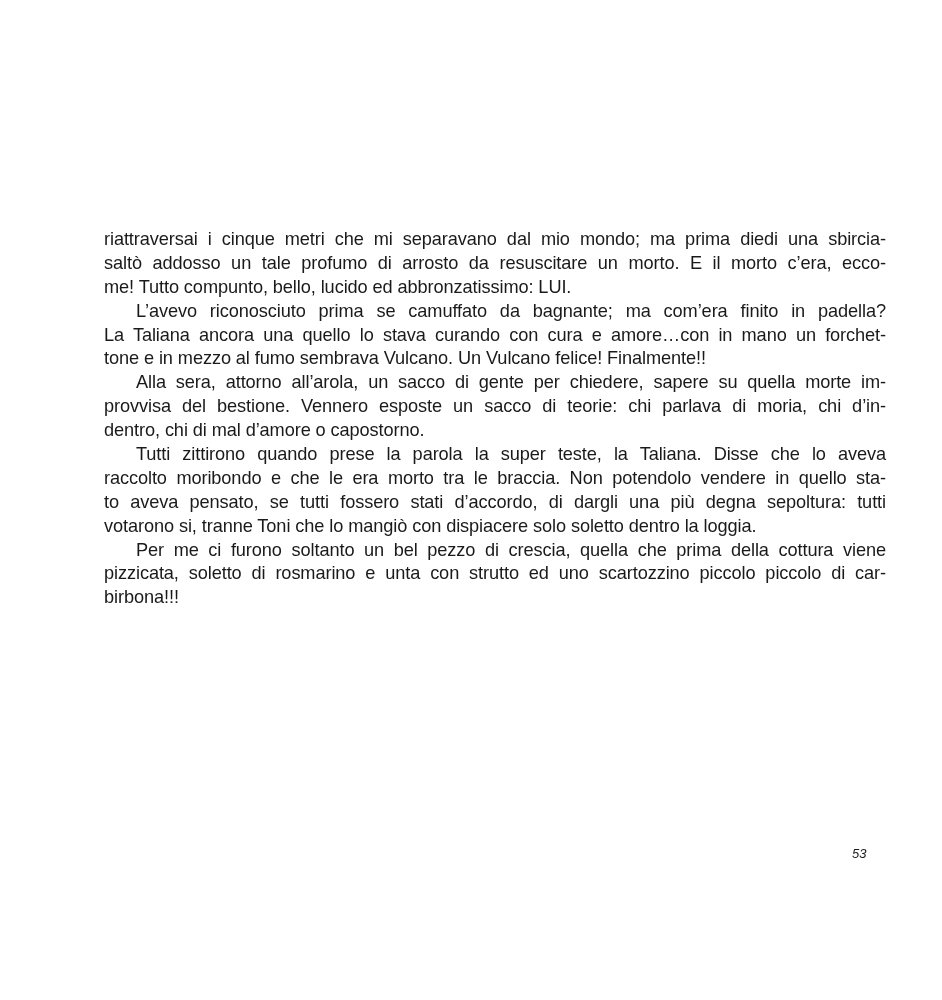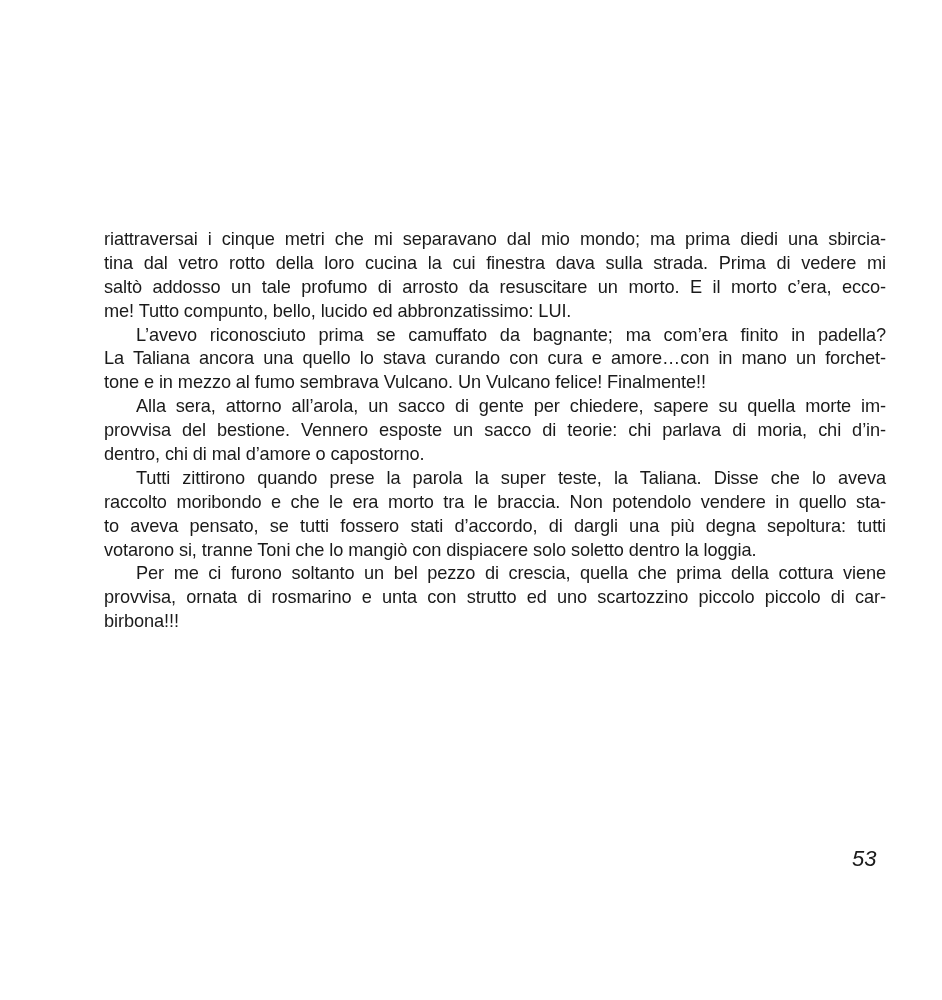--- a/index.html
+++ b/index.html
@@ -42,34 +42,33 @@
     .line.last {
       text-align-last: left;
     }
     .line.indent {
       padding-left: 32px;
     }
     .page-number {
       position: absolute;
       left: 852px;
       top: 846px;
-      font-size: 22px;
+      font-size: 13px;
       font-style: italic;
       color: #1a1a1a;
     }
   </style>
 </head>
 <body>
 
 <div class="page">
   <div class="body-text">
 
     <div class="paragraph">
       <span class="line">riattraversai i cinque metri che mi separavano dal mio mondo; ma prima diedi una sbircia-</span>
-      <span class="line">tina dal vetro rotto della loro cucina la cui finestra dava sulla strada. Prima di vedere mi</span>
       <span class="line">saltò addosso un tale profumo di arrosto da resuscitare un morto. E il morto c’era, ecco-</span>
       <span class="line last">me! Tutto compunto, bello, lucido ed abbronzatissimo: LUI.</span>
     </div>
 
     <div class="paragraph">
       <span class="line indent">L’avevo riconosciuto prima se camuffato da bagnante; ma com’era finito in padella?</span>
       <span class="line">La Taliana ancora una quello lo stava curando con cura e amore…con in mano un forchet-</span>
       <span class="line last">tone e in mezzo al fumo sembrava Vulcano. Un Vulcano felice! Finalmente!!</span>
     </div>
 
@@ -81,20 +80,20 @@
 
     <div class="paragraph">
       <span class="line indent">Tutti zittirono quando prese la parola la super teste, la Taliana. Disse che lo aveva</span>
       <span class="line">raccolto moribondo e che le era morto tra le braccia. Non potendolo vendere in quello sta-</span>
       <span class="line">to aveva pensato, se tutti fossero stati d’accordo, di dargli una più degna sepoltura: tutti</span>
       <span class="line last">votarono si, tranne Toni che lo mangiò con dispiacere solo soletto dentro la loggia.</span>
     </div>
 
     <div class="paragraph">
       <span class="line indent">Per me ci furono soltanto un bel pezzo di crescia, quella che prima della cottura viene</span>
-      <span class="line">provvisa, ornata di rosmarino e unta con strutto ed uno scartozzino piccolo piccolo di car-</span>
+      <span class="line">pizzicata, soletto di rosmarino e unta con strutto ed uno scartozzino piccolo piccolo di car-</span>
       <span class="line last">birbona!!!</span>
     </div>
 
   </div>
 
   <div class="page-number">53</div>
 </div>
 
 </body></html>

